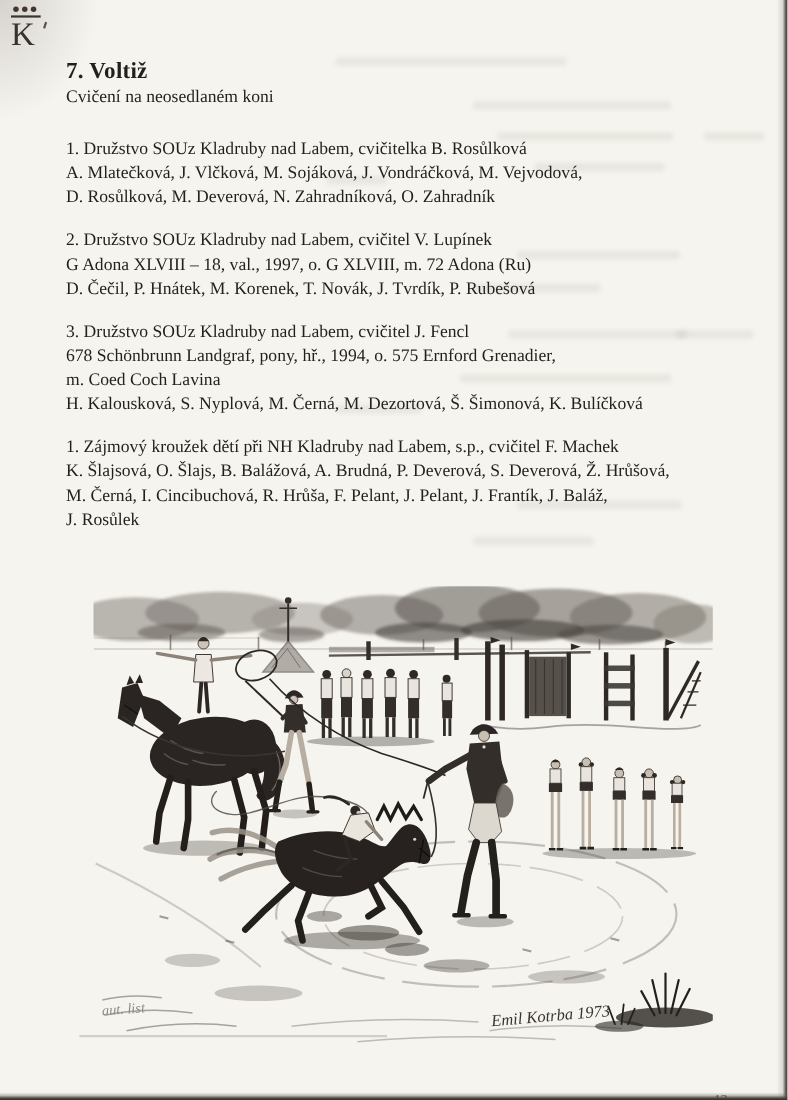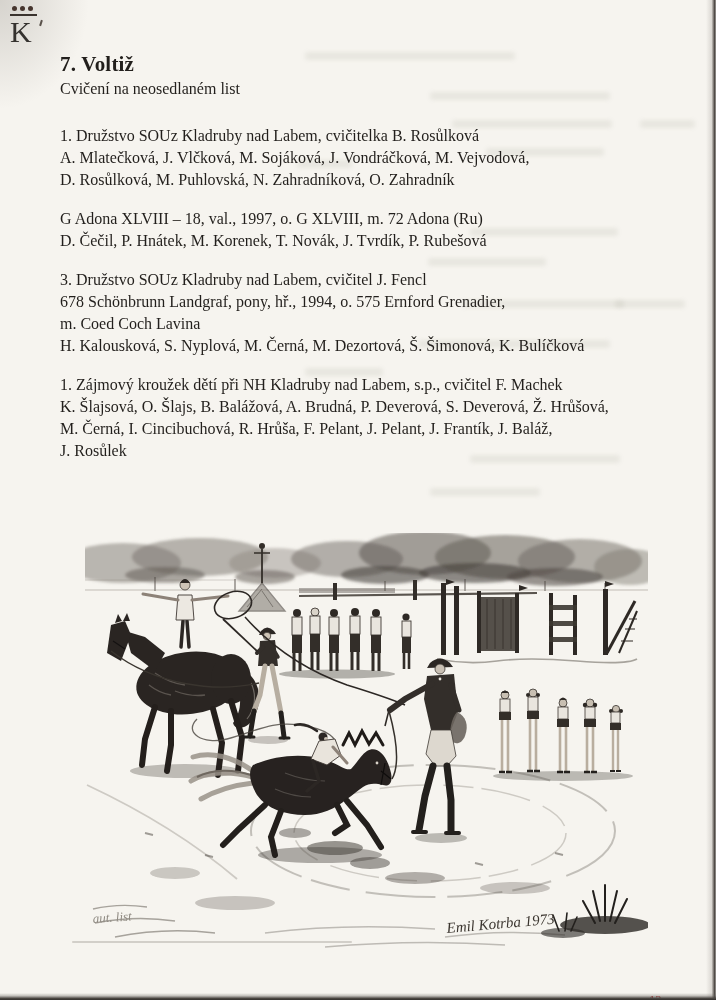--- a/index.html
+++ b/index.html
@@ -70,29 +70,30 @@
         <i></i>
         <i></i>
       </div>
     <div class="rule"></div>
     <div class="k">K</div>
     <div class="tick"></div>
   </div>
 
   <main class="content">
     <h1>7. Voltiž</h1>
-    <p class="subtitle">Cvičení na neosedlaném list</p>
+    <p class="subtitle">Cvičení na neosedlaném koni</p>
 
     <section class="entry">
       <p class="h">1. Družstvo SOUz Kladruby nad Labem, cvičitelka B. Rosůlková</p>
       <p class="l">A. Mlatečková, J. Vlčková, M. Sojáková, J. Vondráčková, M. Vejvodová,</p>
-      <p class="l">D. Rosůlková, M. Puhlovská, N. Zahradníková, O. Zahradník</p>
+      <p class="l">D. Rosůlková, M. Deverová, N. Zahradníková, O. Zahradník</p>
     </section>
 
     <section class="entry">
+      <p class="h">2. Družstvo SOUz Kladruby nad Labem, cvičitel V. Lupínek</p>
       <p class="l">G Adona XLVIII – 18, val., 1997, o. G XLVIII, m. 72 Adona (Ru)</p>
       <p class="l">D. Čečil, P. Hnátek, M. Korenek, T. Novák, J. Tvrdík, P. Rubešová</p>
     </section>
 
     <section class="entry">
       <p class="h">3. Družstvo SOUz Kladruby nad Labem, cvičitel J. Fencl</p>
       <p class="l">678 Schönbrunn Landgraf, pony, hř., 1994, o. 575 Ernford Grenadier,</p>
       <p class="l">m. Coed Coch Lavina</p>
       <p class="l">H. Kalousková, S. Nyplová, M. Černá, M. Dezortová, Š. Šimonová, K. Bulíčková</p>
     </section>

